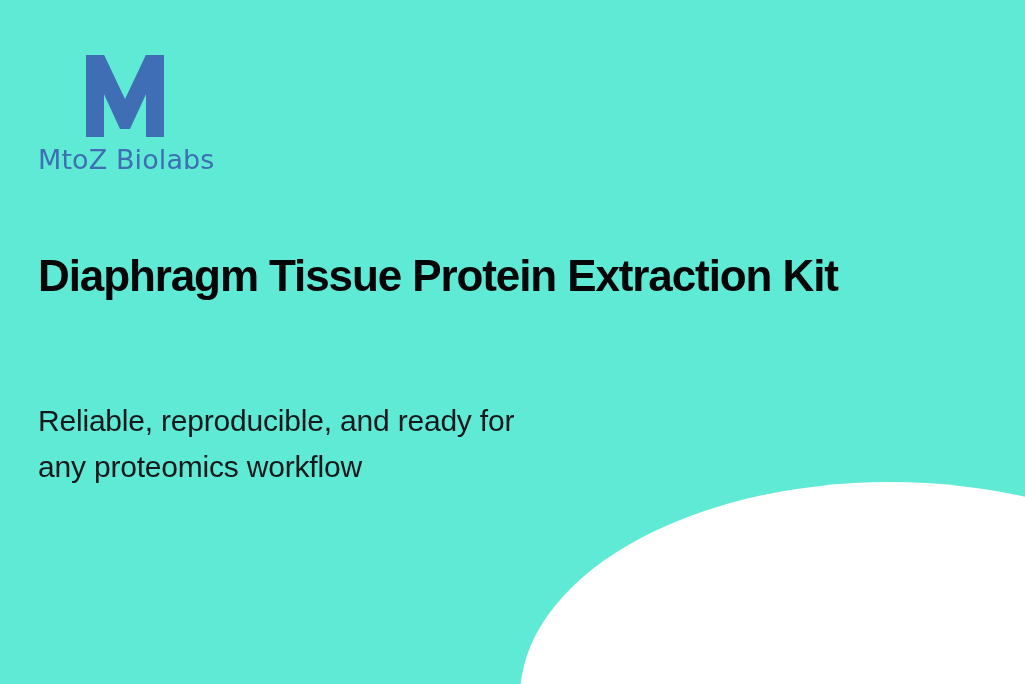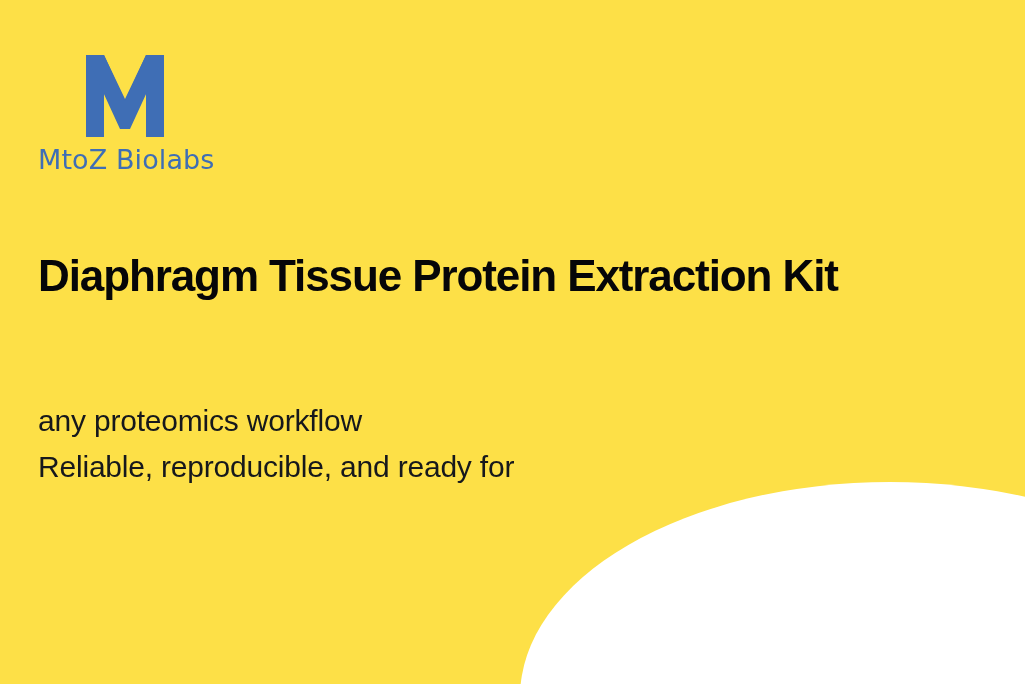--- a/index.html
+++ b/index.html
@@ -11,21 +11,21 @@
     height: 684px;
     overflow: hidden;
     font-family: "Liberation Sans", sans-serif;
     background: #ffffff;
   }
 
   #banner {
     position: relative;
     width: 1025px;
     height: 684px;
-    background: #fde047;
+    background: #5eead4;
     overflow: hidden;
   }
 
   
   #corner-blob {
     position: absolute;
     left: 520px;
     top: 482px;
     width: 740px;
     height: 430px;
@@ -122,18 +122,18 @@
       <rect x="0" y="0" width="18" height="82" fill="#3f6eb5"></rect>
       <rect x="60" y="0" width="18" height="82" fill="#3f6eb5"></rect>
       <path d="M0 0 L18 0 L39 46 L60 0 L78 0 L44 74 L34 74 Z" fill="#3f6eb5"></path>
     </svg>
     <span id="logo-wordmark">MtoZ Biolabs</span>
   </div>
 
   <h1 id="headline">Diaphragm Tissue Protein Extraction Kit</h1>
 
   <div id="subheadline">
+    <span class="sub-line">Reliable, reproducible, and ready for</span>
     <span class="sub-line">any proteomics workflow</span>
-    <span class="sub-line">Reliable, reproducible, and ready for</span>
   </div>
 
 
 </div>
 
 </body></html>

